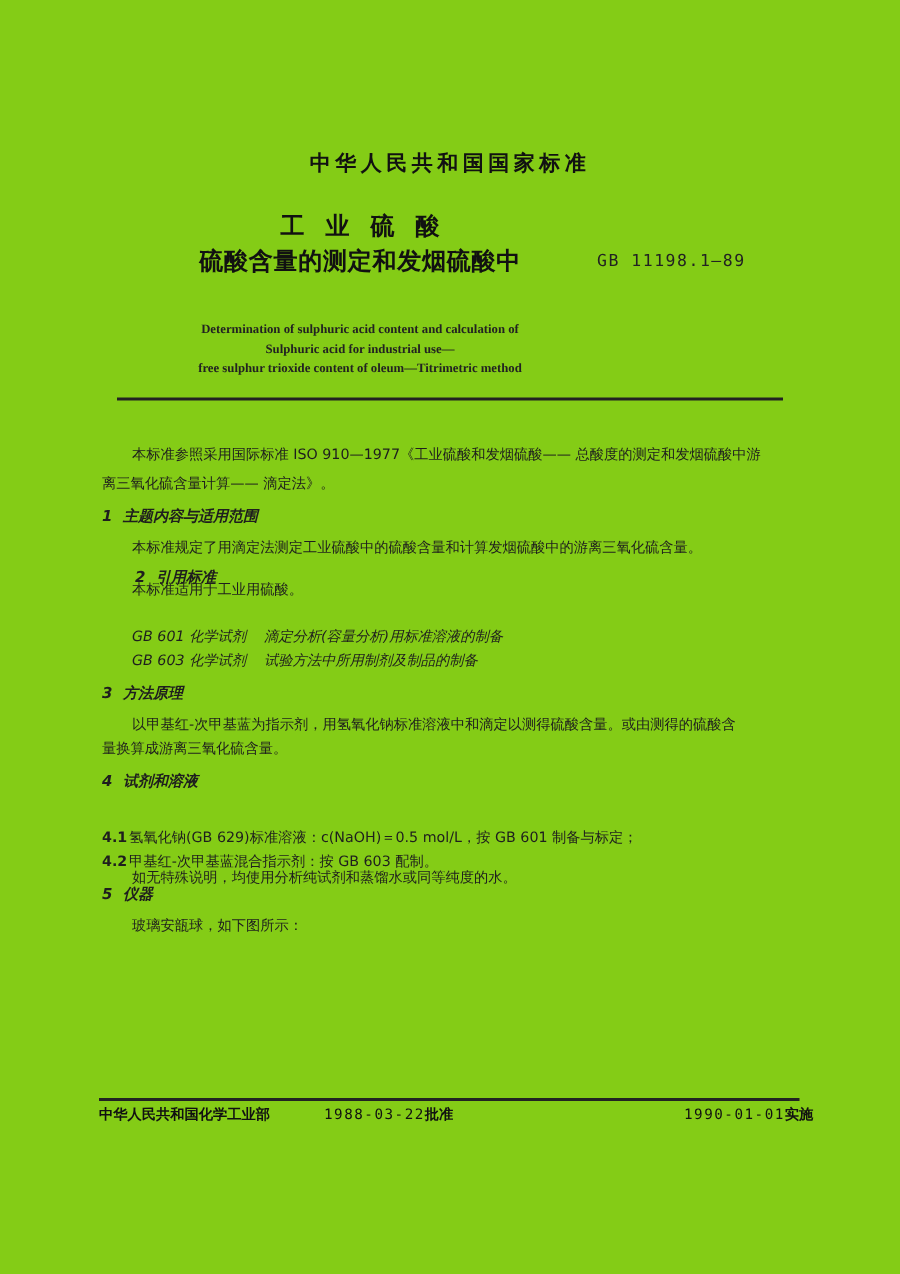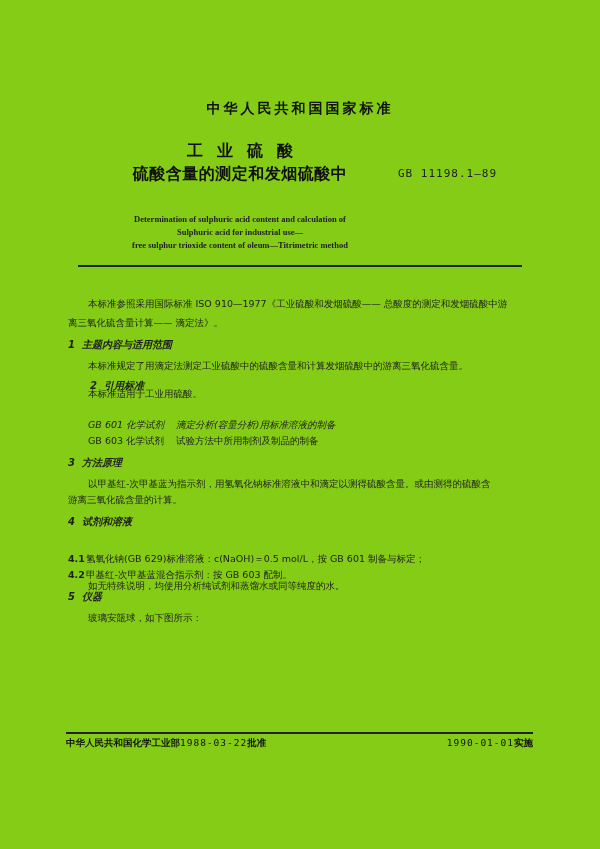--- a/index.html
+++ b/index.html
@@ -136,20 +136,21 @@
       text-align: right;
       font-size: 9.5px;
       font-weight: bold;
       color: #111;
       white-space: nowrap;
     }
     .mono-digits {
       font-family: "DejaVu Sans Mono", monospace;
       font-weight: normal;
       letter-spacing: 1px;
+      padding-left: 36px;
     }
   </style>
 </head>
 <body>
 
 <div class="page">
 
   <div class="national-std">中华人民共和国国家标准</div>
 
   <div class="title-block">
@@ -177,29 +178,29 @@
     </div>
     <div class="line" style="top:359px; left:88px;">本标准规定了用滴定法测定工业硫酸中的硫酸含量和计算发烟硫酸中的游离三氧化硫含量。</div>
     <div class="line" style="top:387px; left:88px;">本标准适用于工业用硫酸。</div>
 
     <div class="heading" style="top:379px; left:68px;margin-left:22px;">
       <span class="num">2</span><span>引用标准</span>
     </div>
     <div class="line" style="top:418px; left:88px;font-style:italic;">
       <span class="ref-code">GB 601</span><span class="ref-cat">化学试剂</span><span>滴定分析(容量分析)用标准溶液的制备</span>
     </div>
-    <div class="line" style="top:434px; left:88px;">
+    <div class="line" style="top:434px; left:88px;font-style:italic;">
       <span class="ref-code">GB 603</span><span class="ref-cat">化学试剂</span><span>试验方法中所用制剂及制品的制备</span>
     </div>
 
     <div class="heading" style="top:456px; left:68px;">
       <span class="num">3</span><span>方法原理</span>
     </div>
     <div class="line" style="top:477px; left:88px;">以甲基红-次甲基蓝为指示剂，用氢氧化钠标准溶液中和滴定以测得硫酸含量。或由测得的硫酸含</div>
-    <div class="line" style="top:493px; left:68px;">游离三氧化硫含量的计算。</div>
+    <div class="line" style="top:493px; left:68px;">量换算成游离三氧化硫含量。</div>
 
     <div class="heading" style="top:515px; left:68px;">
       <span class="num">4</span><span>试剂和溶液</span>
     </div>
     <div class="line" style="top:536px; left:88px;margin-top:43px;">如无特殊说明，均使用分析纯试剂和蒸馏水或同等纯度的水。</div>
     <div class="line" style="top:552px; left:68px;">
       <span class="sub-num">4.1</span><span>氢氧化钠(GB 629)标准溶液：c(NaOH)＝0.5 mol/L，按 GB 601 制备与标定；</span>
     </div>
     <div class="line" style="top:568px; left:68px;">
       <span class="sub-num">4.2</span><span>甲基红-次甲基蓝混合指示剂：按 GB 603 配制。</span>

